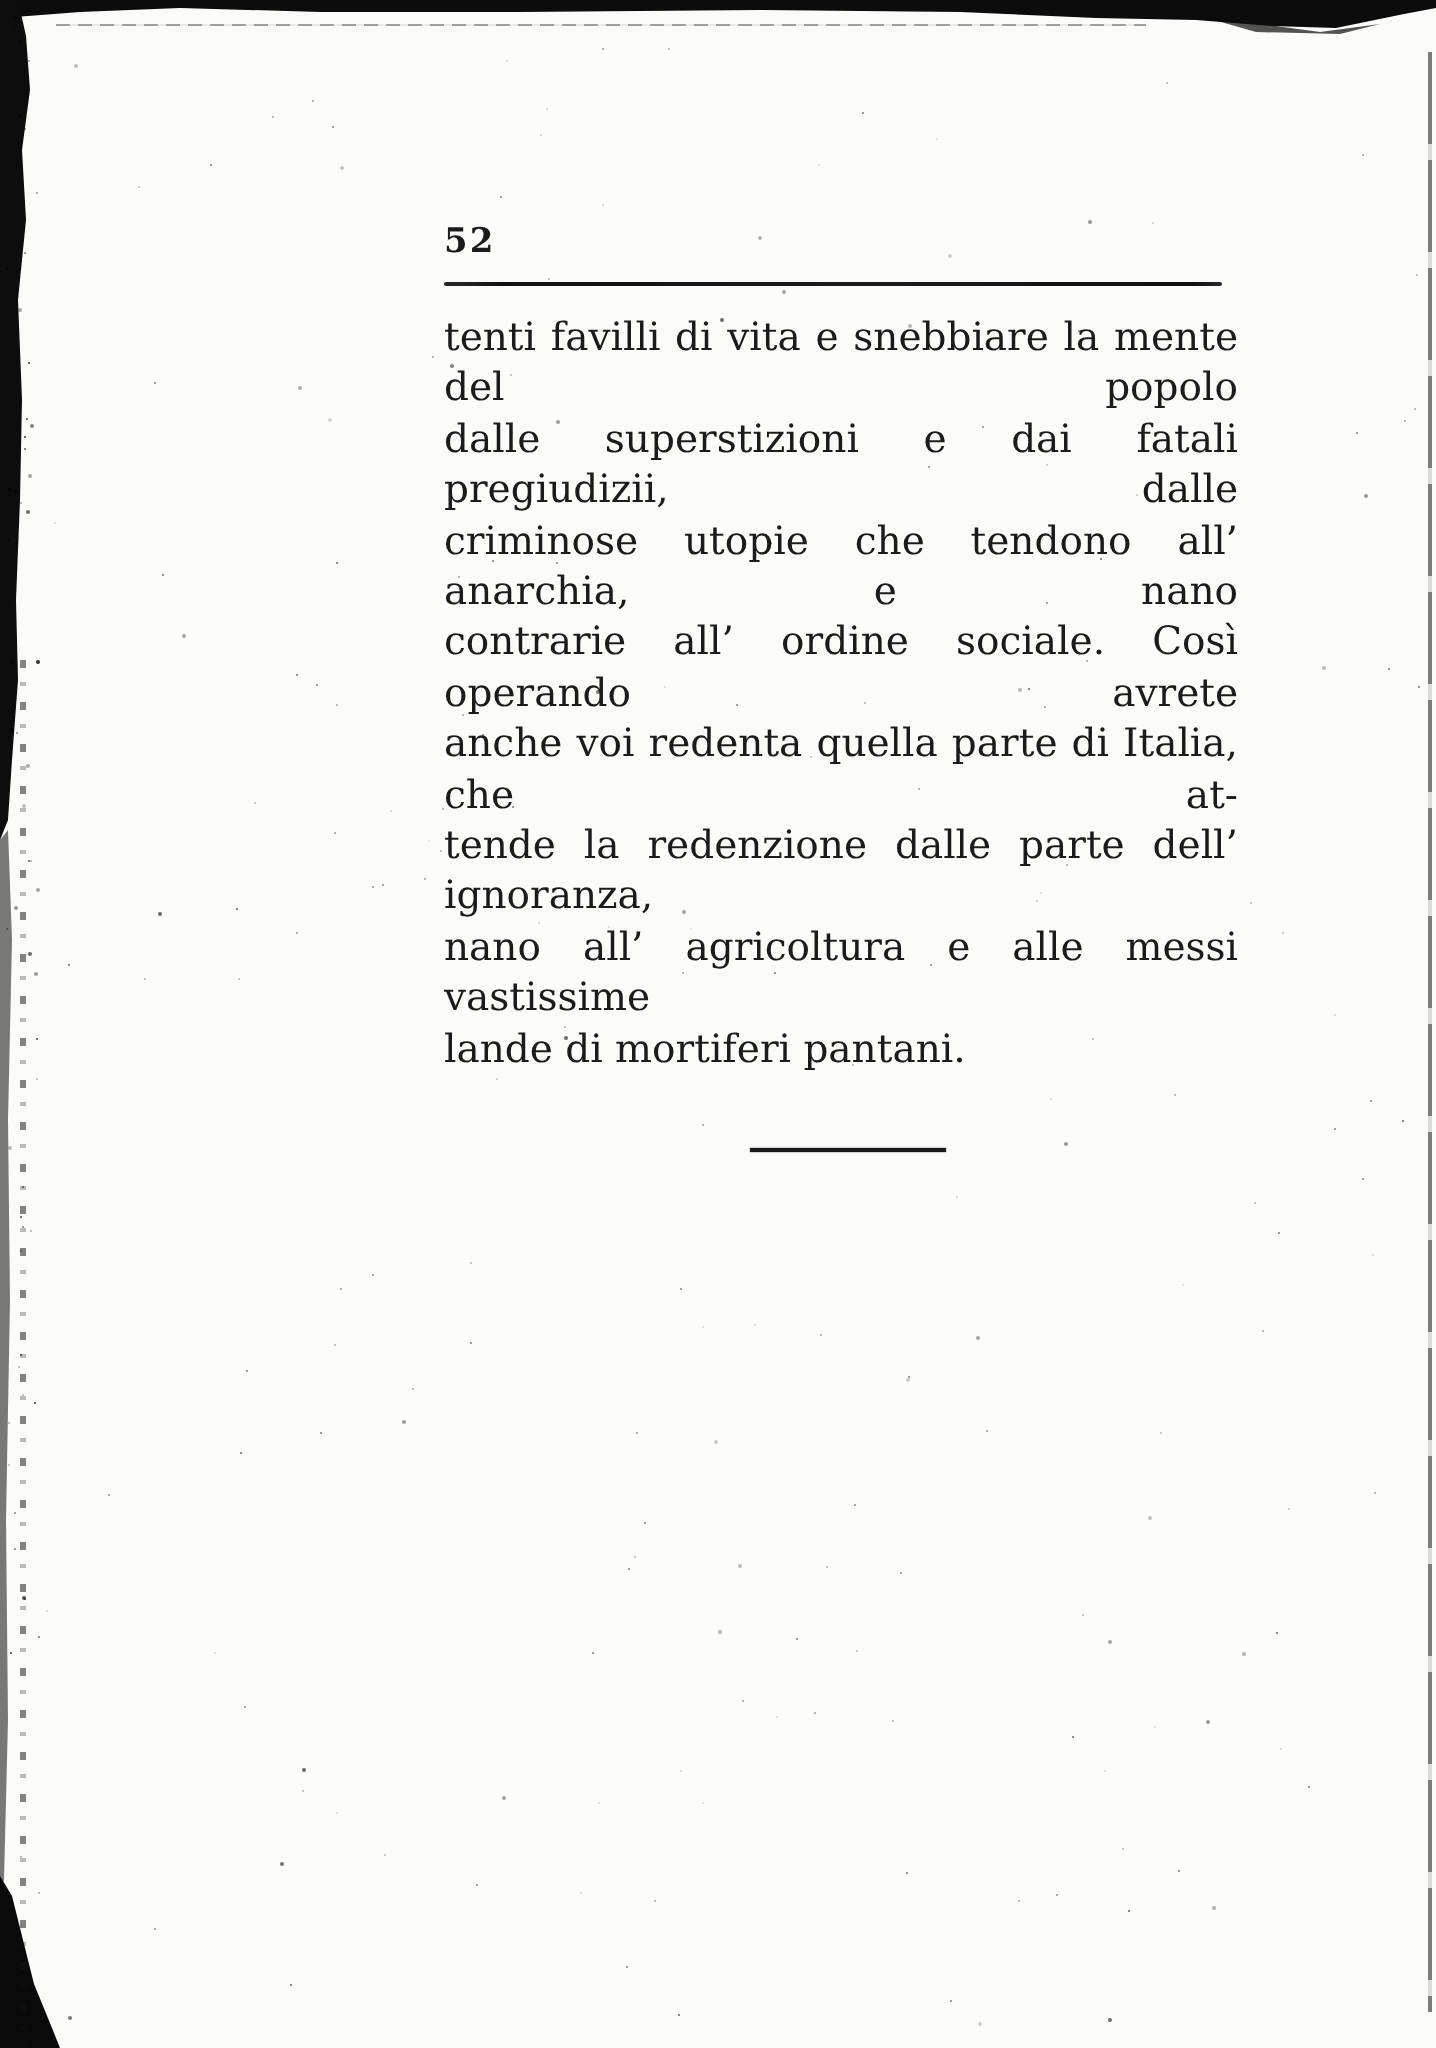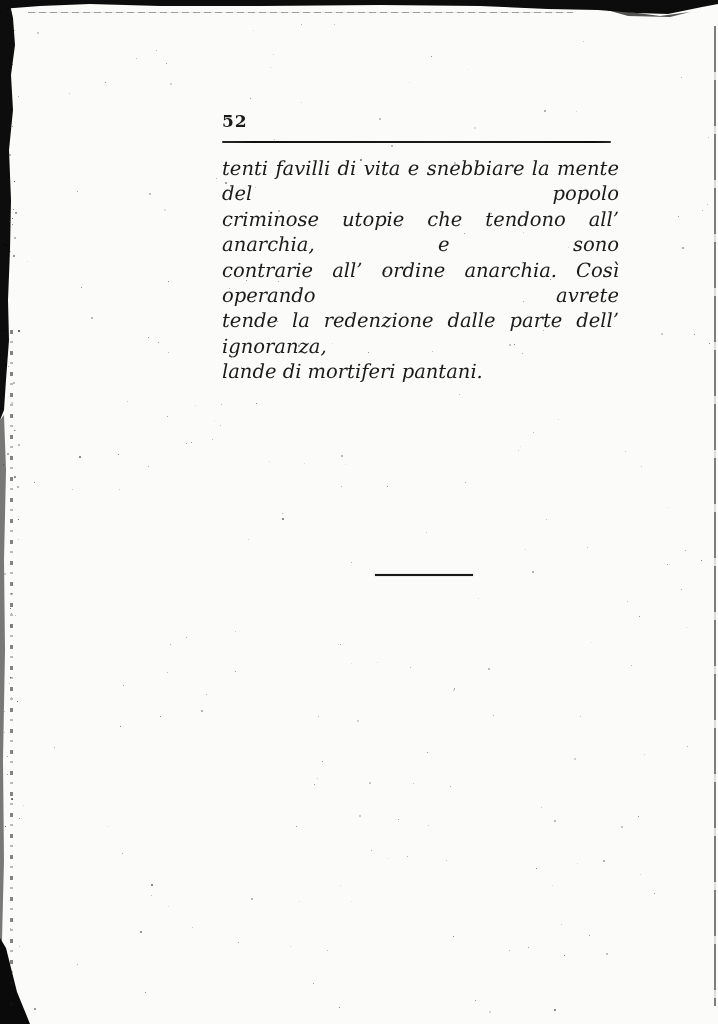--- a/index.html
+++ b/index.html
@@ -89,21 +89,20 @@
     font-size: 19.5px;
     line-height: 25.4px;
     color: #1b1b1b;
     text-rendering: geometricPrecision;
   }
   .text-line {
     text-align: justify;
     text-align-last: justify;
     text-justify: inter-word;
     white-space: normal;
-    font-style: italic;
   }
   .text-line.last {
     text-align: left;
     text-align-last: left;
   }
 
   .section-divider {
     position: absolute;
     left: 375px;
     top: 574px;
@@ -151,23 +150,26 @@
 
   <div class="top-faint-line"></div>
   <div class="left-speck-line"></div>
   <div class="right-edge-line"></div>
 
   <div class="page-number">52</div>
   <div class="header-rule"></div>
 
   <div class="body-paragraph">
     <div class="text-line">tenti favilli di vita e snebbiare la mente del popolo</div>
-    <div class="text-line">criminose utopie che tendono all’ anarchia, e sono</div>
-    <div class="text-line">contrarie all’ ordine anarchia. Così operando avrete</div>
+    <div class="text-line">dalle superstizioni e dai fatali pregiudizii, dalle</div>
+    <div class="text-line">criminose utopie che tendono all’ anarchia, e nano</div>
+    <div class="text-line">contrarie all’ ordine sociale. Così operando avrete</div>
+    <div class="text-line">anche voi redenta quella parte di Italia, che at-</div>
     <div class="text-line">tende la redenzione dalle parte dell’ ignoranza,</div>
+    <div class="text-line">nano all’ agricoltura e alle messi vastissime</div>
     <div class="text-line last">lande di mortiferi pantani.</div>
   </div>
 
   <div class="section-divider"></div>
 
   <div class="noise-layer">
       <span style="left: 18.2275px; top: 538.587px; width: 1px; height: 1px; opacity: 0.251653;"></span>
       <span style="left: 278.347px; top: 210.286px; width: 2px; height: 2px; opacity: 0.376159;"></span>
       <span style="left: 385.071px; top: 271.102px; width: 1px; height: 1px; opacity: 0.527744;"></span>
       <span style="left: 641.177px; top: 466.029px; width: 1px; height: 1px; opacity: 0.243704;"></span>

